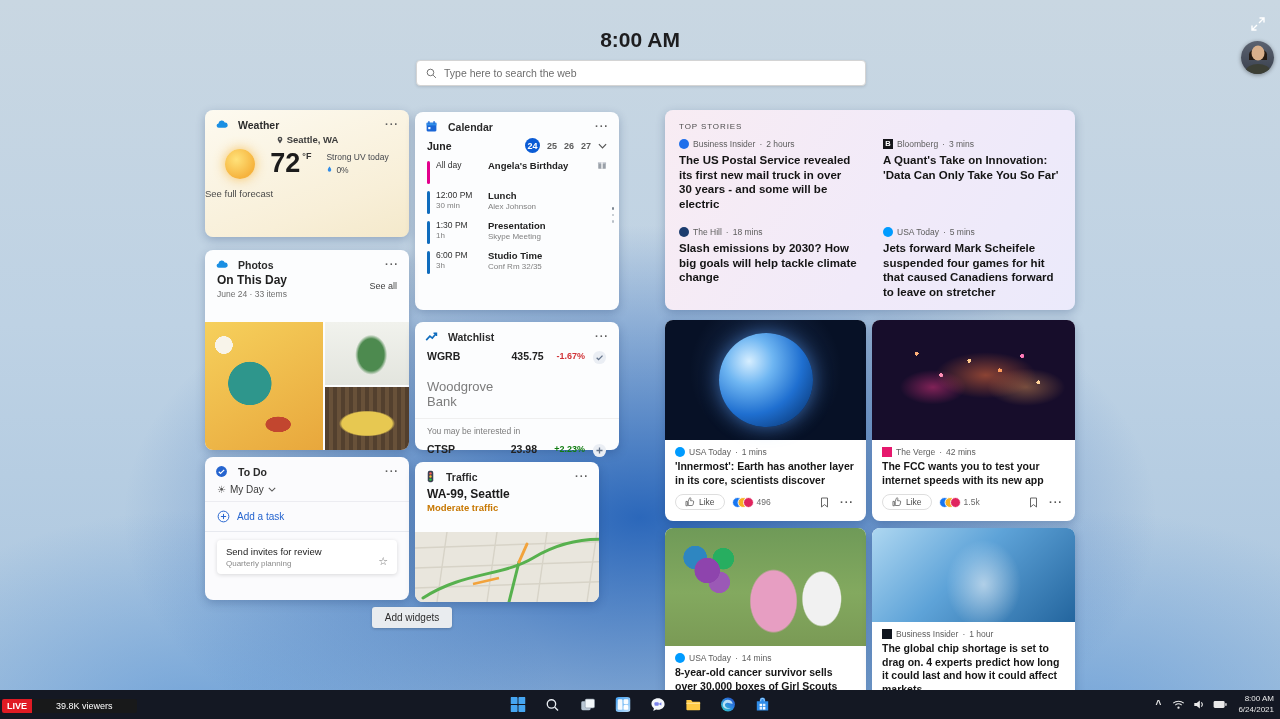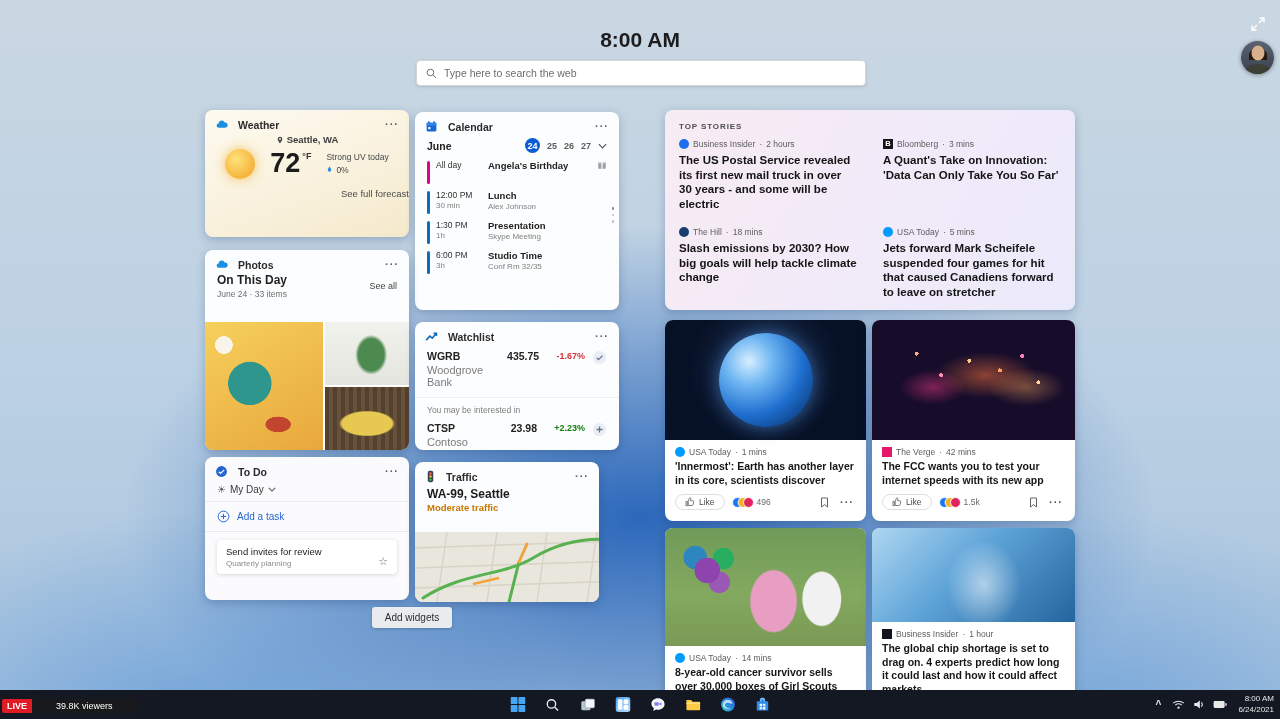--- a/index.html
+++ b/index.html
@@ -26,21 +26,21 @@
 
 
 #w-weather{left:205px;top:110px;width:204px;height:127px;background:linear-gradient(160deg,#fdfaf0 0%,#f8efd8 70%,#f4e9cb 100%)}
 .wx-loc{display:flex;justify-content:center;align-items:center;gap:3px;margin-top:3px;font-size:9.5px;color:#3b3b3b;font-weight:700}
 .wx-main{display:flex;align-items:center;justify-content:center;gap:15px;margin-top:3px}
 .sun{width:30px;height:30px;border-radius:50%;background:radial-gradient(circle at 38% 35%,#ffe27a,#f6b33d 70%);box-shadow:0 0 12px rgba(246,185,70,.85)}
 .temp{font-size:27px;font-weight:700;color:#1c1c1c;display:flex}
 .tunit{font-size:9px;font-weight:700;margin:3px 0 0 2px;color:#333}
 .wx-side{font-size:8.5px;color:#44474d;line-height:1.5}
 .wx-drop{display:flex;align-items:center;gap:3px}
-.wx-link{display:block;width:100%;text-align:right;margin-top:9px;font-size:9.5px;color:#4b4b4b}
+.wx-link{display:block;width:100%;text-align:left;margin-top:9px;font-size:9.5px;color:#4b4b4b}
 
 
 #w-calendar{left:415px;top:112px;width:204px;height:198px}
 .cal-month{display:flex;align-items:center;gap:6px;padding:5px 12px 2px;font-size:10.5px;font-weight:700;color:#222}
 .cal-dates{margin-left:auto;display:flex;align-items:center;gap:7px;font-size:9px;color:#5c5c5c}
 .cal-sel{width:15px;height:15px;border-radius:50%;background:#0b5cd5;color:#fff;display:flex;align-items:center;justify-content:center;font-weight:700}
 .cal-list{display:flex;flex-direction:column;gap:6px;padding:5px 12px 0}
 .cal-ev{display:flex;gap:6px;align-items:flex-start}
 .cal-bar{width:3px;height:23px;border-radius:2px;flex:0 0 3px;margin-top:1px}
 .bar-pink{background:#e3008c}.bar-blue{background:#0f6cbd}
@@ -65,21 +65,21 @@
  radial-gradient(13px 8px at 62% 80%, #c2462f 95%, transparent),
  linear-gradient(150deg,#f6d05c,#e8a73c)}
 .ph-right{flex:1;display:flex;flex-direction:column;gap:2px}
 .ph-rt{flex:1;background:radial-gradient(16px 20px at 55% 52%, #4d8a4f 80%, transparent),linear-gradient(#f1f2ed,#e3e5de)}
 .ph-rb{flex:1;background:radial-gradient(28px 13px at 50% 58%, #e7c851 90%, transparent),repeating-linear-gradient(90deg,#53402e 0 4px,#685139 4px 8px)}
 
 
 #w-watchlist{left:415px;top:322px;width:204px;height:128px}
 .st-row{display:flex;align-items:flex-start;padding:0 12px;margin-top:7px}
 .st-sym{font-size:10.5px;font-weight:700;color:#222}
-.st-name{font-size:11px;color:#7c7c7c;margin-top:2px}
+.st-name{font-size:13px;color:#7c7c7c;margin-top:17px}
 .st-price{margin-left:auto;font-size:10.5px;font-weight:700;color:#222;text-align:right}
 .st-chg{width:44px;text-align:right;font-size:9px;font-weight:700;margin:1px 0 0 4px}
 .chg-neg{color:#d13438}.chg-pos{color:#107c10}
 .st-ic{margin-left:7px;margin-top:0}
 .st-hint{padding:0 12px;margin-top:9px;font-size:8.5px;color:#7c7c7c;border-top:1px solid #efefef;padding-top:7px}
 
 
 #w-todo{left:205px;top:457px;width:204px;height:143px;background:#fbfbfd}
 .td-myday{display:flex;align-items:center;gap:4px;padding:6px 12px 6px;font-size:10px;color:#3a3a3a;border-bottom:1px solid #ececf1}
 .td-sun{color:#5a5a5a;font-size:10px}
@@ -90,21 +90,21 @@
 .td-star{margin-left:auto;color:#7b7b7b;font-size:11px}
 
 
 #w-traffic{left:415px;top:462px;width:184px;height:140px;overflow:hidden}
 .tr-route{padding:4px 12px 0;font-size:12px;font-weight:700;color:#1b1b1b}
 .tr-status{padding:1px 12px 0;font-size:9.5px;font-weight:700;color:#c77700}
 .tr-map{position:absolute;left:0;right:0;bottom:0;height:70px}
 
 
 #top-stories{left:665px;top:110px;width:410px;height:200px;background:linear-gradient(120deg,#f8ecf3 0%,#f1eaf9 55%,#ebeafb 100%);padding:12px 14px}
-.ts-label{font-size:8px;font-weight:700;letter-spacing:.9px;color:#4c4c4c}
+.ts-label{font-size:8px;font-weight:400;letter-spacing:.9px;color:#4c4c4c}
 .ts-grid{display:grid;grid-template-columns:1fr 1fr;column-gap:26px;row-gap:15px;margin-top:8px}
 .src-row{display:flex;align-items:center;gap:4px;font-size:8.5px;color:#5d5d5d;white-space:nowrap}
 .src-ic{width:10px;height:10px;flex:0 0 10px;display:inline-flex;align-items:center;justify-content:center}
 .ic-bi{background:#1f6feb;border-radius:50%}
 .ic-bloom{background:#15151a;color:#fff;font-size:7.5px;font-weight:700;line-height:1}
 .ic-hill{background:#1b3c6e;border-radius:50%}
 .ic-usat{background:#009bff;border-radius:50%}
 .ic-verge{background:#e6186d}
 .ic-bi2{background:#10151f;color:#fff;font-size:7px;font-weight:700;line-height:1}
 .headline{margin-top:4px;font-size:11.5px;font-weight:700;color:#141414;line-height:1.28}

